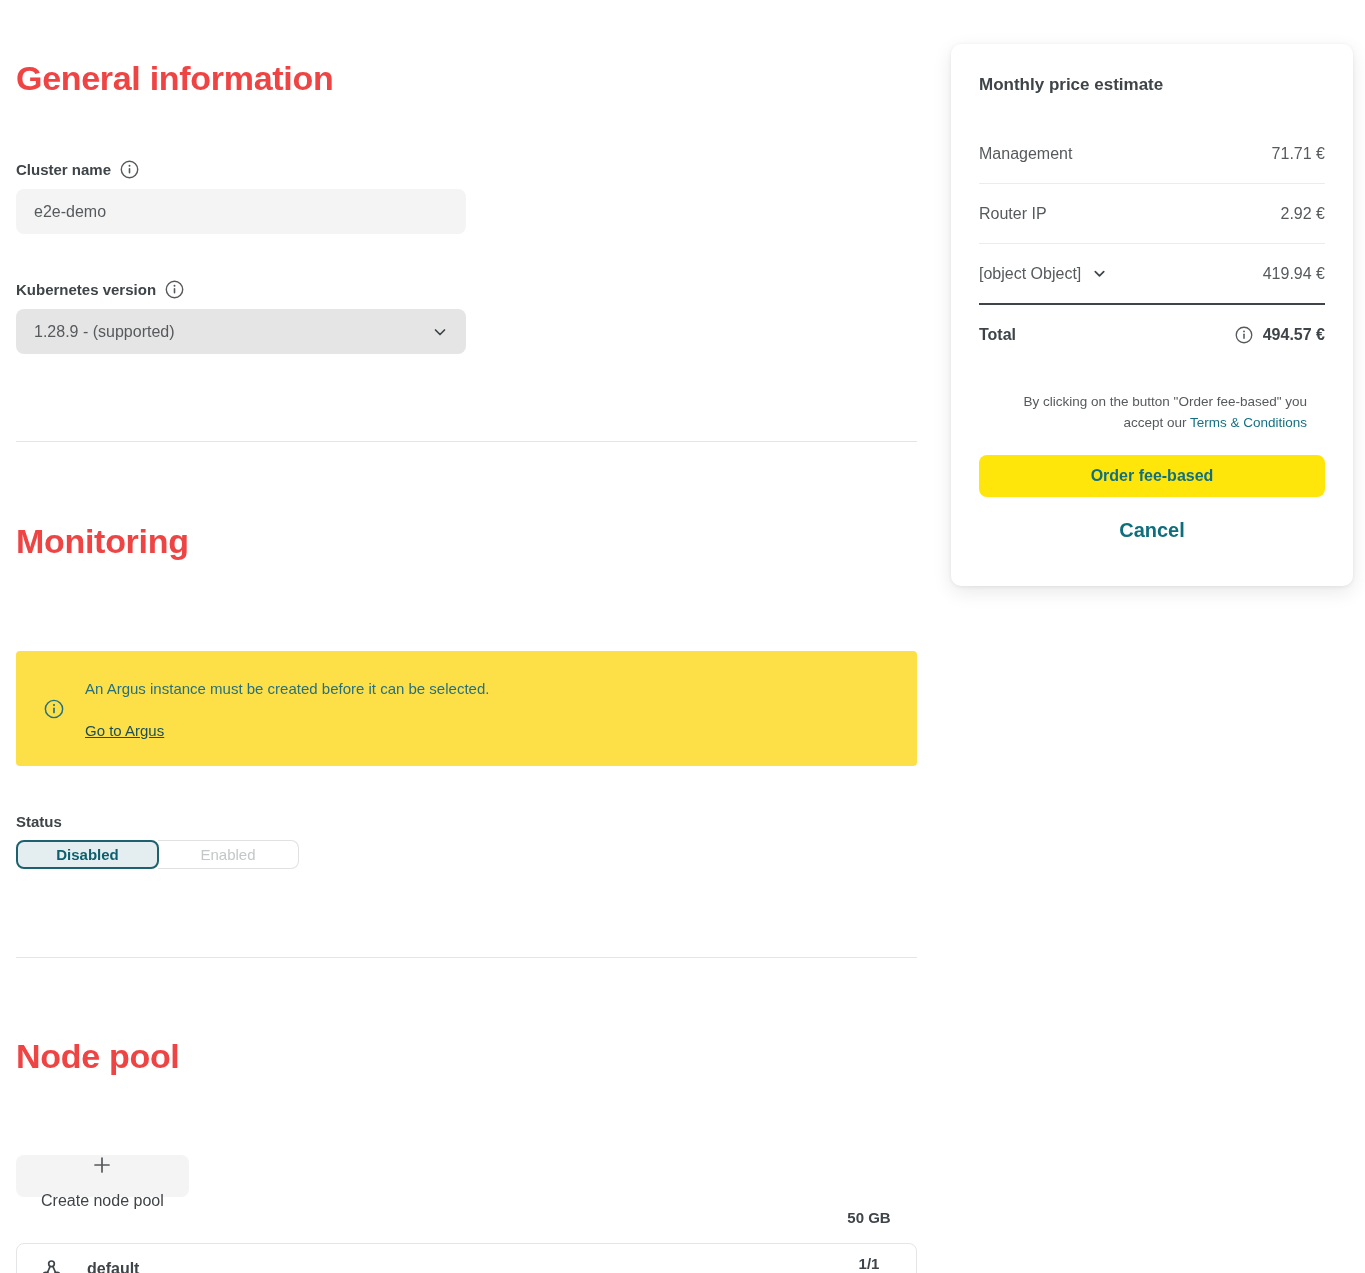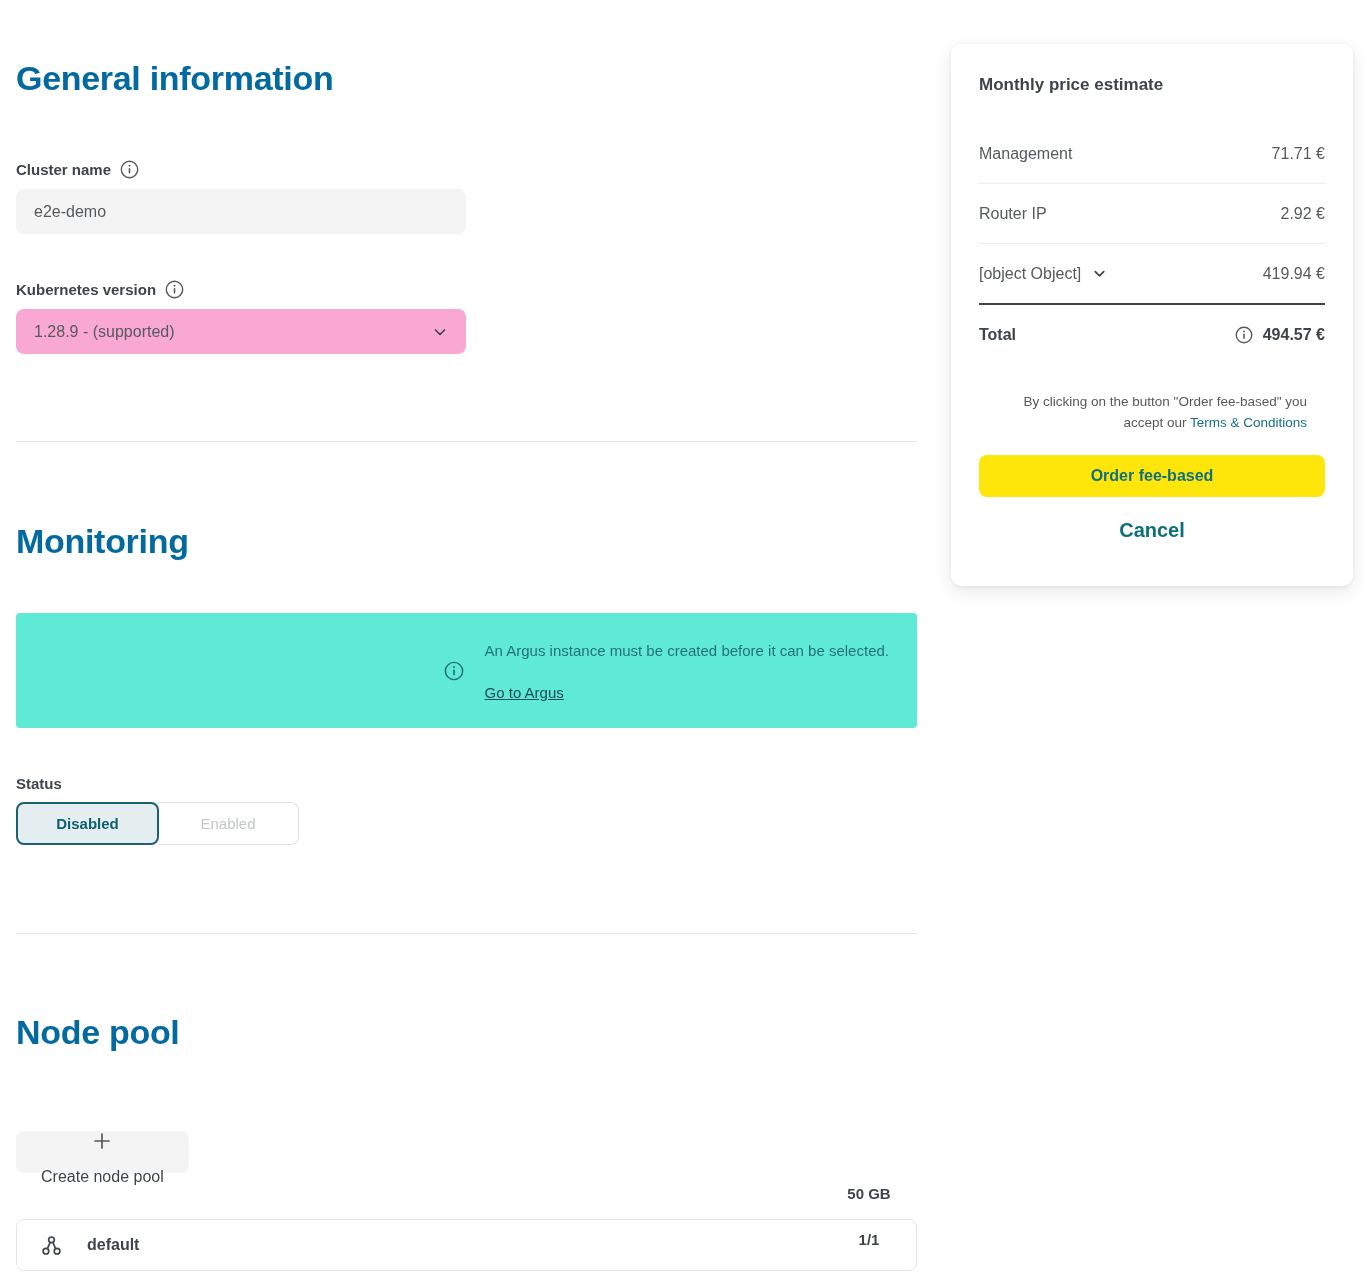--- a/index.html
+++ b/index.html
@@ -1,53 +1,53 @@
 <!DOCTYPE html>
 <html><head>
 <meta charset="utf-8">
 <style>
   * { margin:0; padding:0; box-sizing:border-box; }
   html,body { width:1365px; height:1273px; overflow:hidden; background:#ffffff;
     font-family:"Liberation Sans", sans-serif; }
   .content { position:absolute; left:16px; top:0; width:901px; }
 
-  h1.section-title { font-size:34px; line-height:40px; font-weight:700; color:#0369a1;
+  h1.section-title { font-size:34px; line-height:40px; font-weight:700; color:#ef4444;
     letter-spacing:-0.3px; }
   #general-title { margin-top:58px; }
   #monitoring-title { margin-top:79px; }
   #nodepool-title { margin-top:78px; }
 
   .field-label-row { display:flex; align-items:center; gap:9px; }
   .field-label { font-size:15px; font-weight:700; color:#3e4448; line-height:18px; }
   .icon { display:inline-flex; align-items:center; justify-content:center; flex:none; }
   .info-icon { color:#565a5c; }
 
   .label-cluster { margin-top:62px; }
   .text-field { margin-top:10px; display:block; width:450px; height:45px; background:#f4f4f5;
     border:none; border-radius:8px; padding:0 18px; font-size:16px; color:#565a5c;
     font-family:"Liberation Sans", sans-serif; outline:none; }
   .label-k8s { margin-top:46px; }
-  .select-field { margin-top:10px; width:450px; height:45px; background:#f9a8d4;
+  .select-field { margin-top:10px; width:450px; height:45px; background:#e5e5e5;
     border-radius:8px; padding:0 18px; display:flex; align-items:center;
     justify-content:space-between; font-size:16px; color:#565a5c; cursor:pointer; }
   .chevron-icon { color:#3e4448; }
 
   .divider { height:1px; background:#e4e5e6; width:901px; }
   #divider-1 { margin-top:87px; }
   #divider-2 { margin-top:88px; }
 
-  .alert { margin-top:52px; width:901px; min-height:115px; background:#5eead4;
-    border-radius:4px; padding:28px 28px 26px 28px; display:flex; gap:21px;justify-content:flex-end; }
+  .alert { margin-top:90px; width:901px; min-height:115px; background:#fde047;
+    border-radius:4px; padding:28px 28px 26px 28px; display:flex; gap:21px; }
   .alert .alert-icon { color:#26707e; margin-top:-2px; }
   .alert-text { font-size:15px; line-height:19px; color:#26707e; }
   .alert-link { display:inline-block; margin-top:24px; font-size:15px; color:#1d4e57;
     text-decoration:underline; cursor:pointer; }
 
   .label-status { margin-top:47px; }
-  .toggle { margin-top:9px; display:inline-flex; align-items:stretch; height:43px; }
+  .toggle { margin-top:9px; display:inline-flex; align-items:stretch; height:29px; }
   .toggle-btn { font-family:"Liberation Sans", sans-serif; font-size:15px; cursor:pointer; }
   .toggle-btn.selected { width:143px; background:#e4eef0; border:2px solid #1d616e;
     border-radius:8px; color:#0d5f6e; font-weight:700; position:relative; z-index:1; }
   .toggle-btn.unselected { width:141px; background:#ffffff; border:1px solid #e0e1e2;
     border-left:none; border-radius:0 8px 8px 0; color:#c3c7c8; margin-left:-1px; }
 
   .create-btn { margin-top:79px; display:inline-flex; align-items:center; gap:17px;
     height:42px; padding:0 25px; background:#f4f4f5; border:none; border-radius:8px;
     font-family:"Liberation Sans", sans-serif; font-size:16px; color:#3e4448; cursor:pointer;flex-direction:column; }
   .plus-icon { color:#565a5c; }

